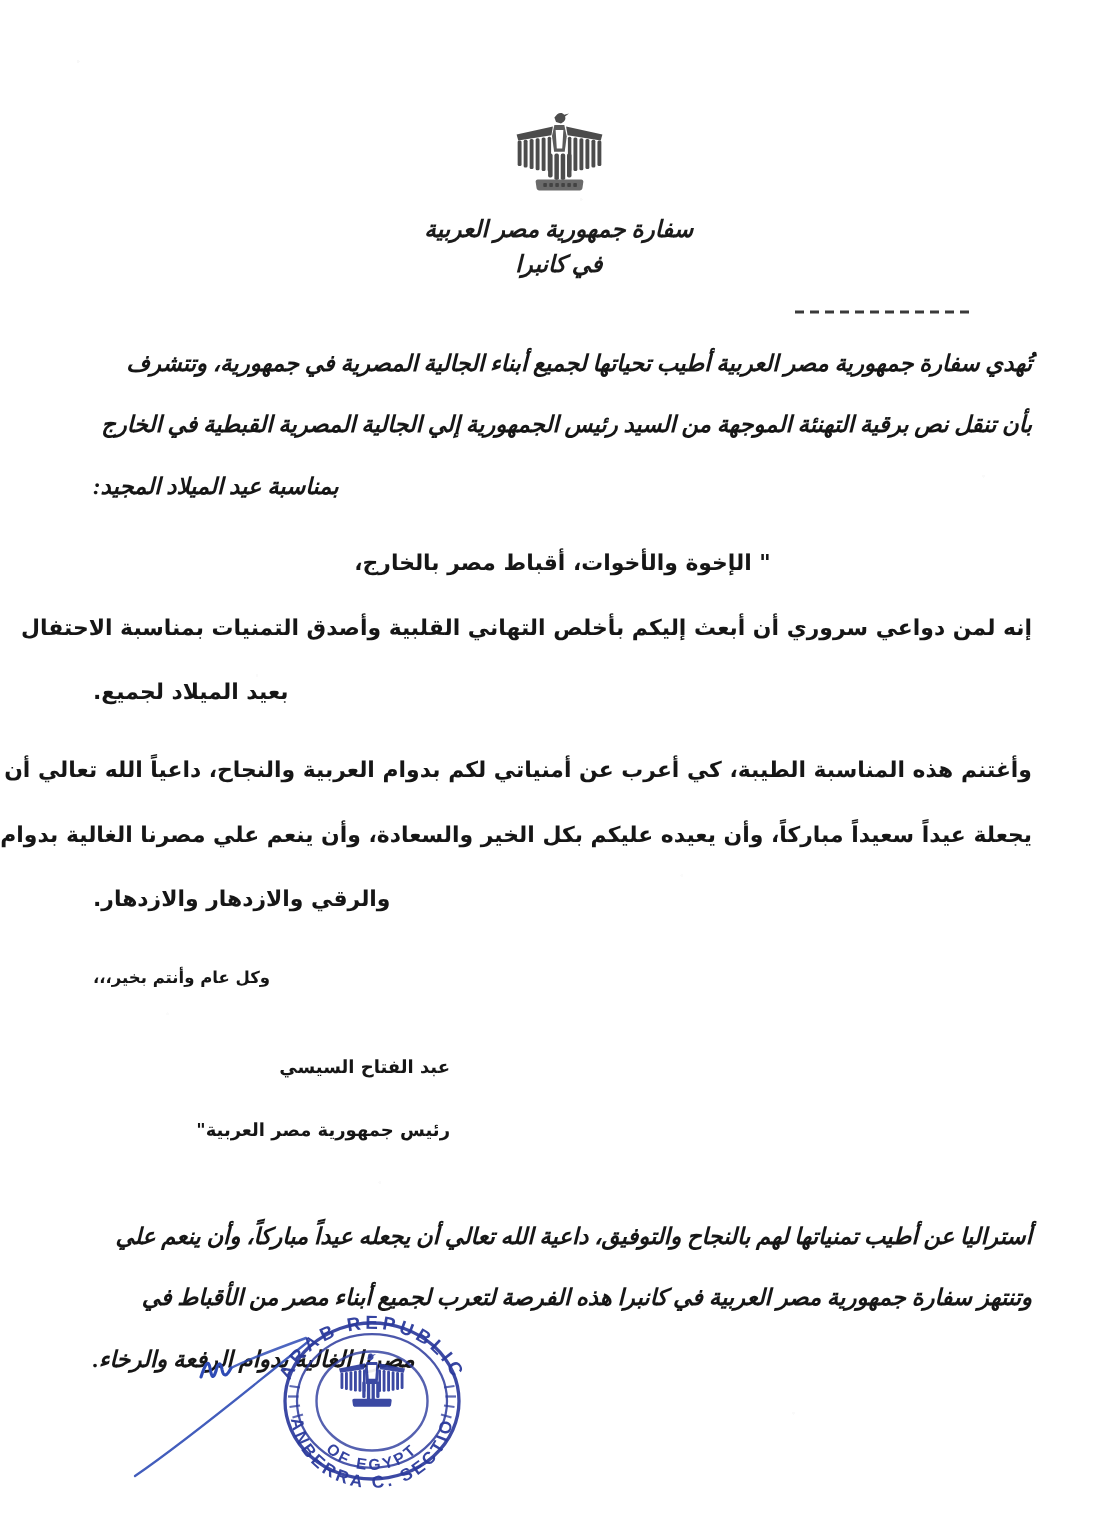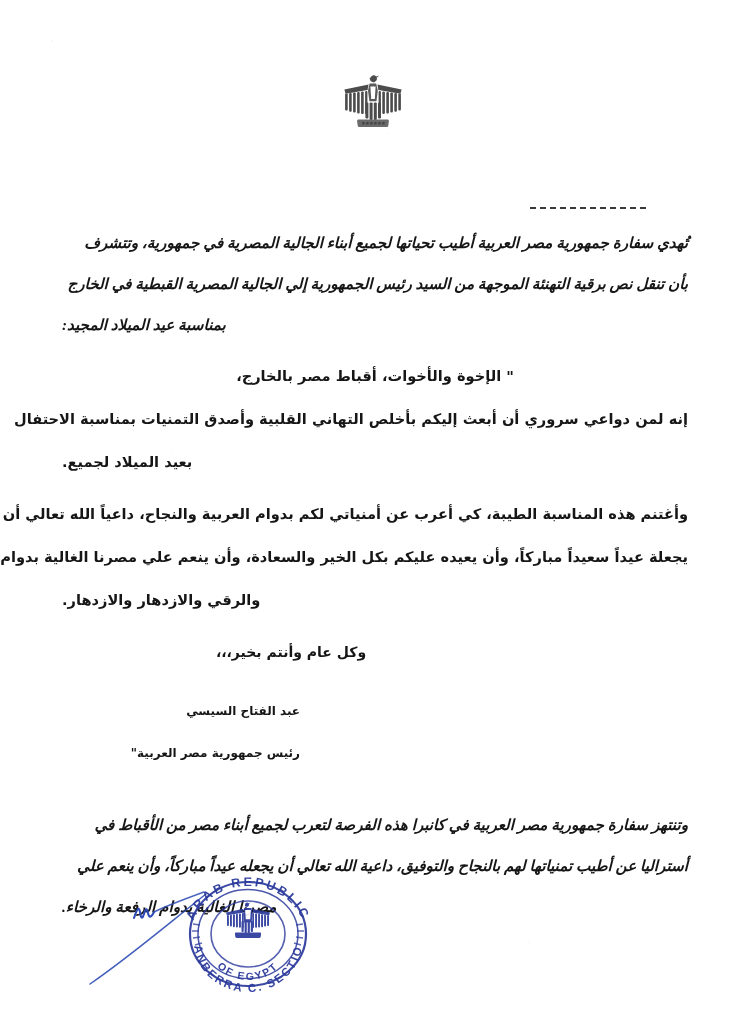--- a/index.html
+++ b/index.html
@@ -117,24 +117,24 @@
     font-size: 12px;
     line-height: 42px;
     color: #161616;
     text-align: right;
     padding-right: 388px;
     white-space: nowrap;
   }
   .closing-line {
     font-family: "DejaVu Sans", "Liberation Sans", sans-serif;
     font-weight: 700;
-    font-size: 14px;
+    font-size: 11px;
     line-height: 44px;
     color: #161616;
-    text-align: center;
+    text-align: left;
     padding-right: 168px;
     white-space: nowrap;
   }
 
   
   .stamp {
     position: absolute;
     left: 172px;
     top: 872px;
     width: 152px;
@@ -198,20 +198,24 @@
           <rect x="36.2" y="48" width="2.4" height="2.6" rx=".5"></rect>
           <rect x="40.2" y="48" width="2.4" height="2.6" rx=".5"></rect>
           <rect x="44.2" y="48" width="2.4" height="2.6" rx=".5"></rect>
         </g>
 
         <path d="M32.4 12.6h5.2l-.8 12.4h-3.6z" fill="#ffffff"></path>
       </g>
     </svg>
   </div>
 
+  <div class="letterhead">
+    <div class="lh-line lh-1">سفارة جمهورية مصر العربية</div>
+    <div class="lh-line lh-2">في كانبرا</div>
+  </div>
 
   <div class="rule"></div>
 
   <div class="body">
 
     <div class="ln script align-r">تُهدي سفارة جمهورية مصر العربية أطيب تحياتها لجميع أبناء الجالية المصرية في جمهورية، وتتشرف</div>
     <div class="ln script align-r">بأن تنقل نص برقية التهنئة الموجهة من السيد رئيس الجمهورية إلي الجالية المصرية القبطية في الخارج</div>
     <div class="ln script align-l">بمناسبة عيد الميلاد المجيد:</div>
 
     <div class="gap-sm"></div>
@@ -232,22 +236,22 @@
 
     <div class="gap-md"></div>
 
     <div class="sig-block">
       <div class="sig-line">عبد الفتاح السيسي</div>
       <div class="sig-line">رئيس جمهورية مصر العربية"</div>
     </div>
 
     <div class="gap-lg"></div>
 
+    <div class="ln script align-r">أستراليا عن أطيب تمنياتها لهم بالنجاح والتوفيق، داعية الله تعالي أن يجعله عيداً مباركاً، وأن ينعم علي</div>
     <div class="ln script align-r">وتنتهز سفارة جمهورية مصر العربية في كانبرا هذه الفرصة لتعرب لجميع أبناء مصر من الأقباط في</div>
-    <div class="ln script align-r">أستراليا عن أطيب تمنياتها لهم بالنجاح والتوفيق، داعية الله تعالي أن يجعله عيداً مباركاً، وأن ينعم علي</div>
     <div class="ln script align-l">مصرنا الغالية بدوام الرفعة والرخاء.</div>
   </div>
 
   <div class="pen-sig">
     <svg width="150" height="118" viewBox="0 0 150 118" aria-hidden="true">
       <g fill="none" stroke="#2e4bb5" stroke-linecap="round" stroke-linejoin="round">
         <path d="M2 108 C 40 82, 80 48, 118 18" stroke-width="1.5" opacity=".9"></path>
         <path d="M46 42 C 49 33, 51 30, 52 36 C 53 42, 54 44, 56 38 C 57 33, 59 31, 60 37 C 61 42, 63 42, 66 36" stroke-width="2.1"></path>
         <path d="M66 36 C 78 30, 94 24, 116 16" stroke-width="1.6" opacity=".85"></path>
       </g>

